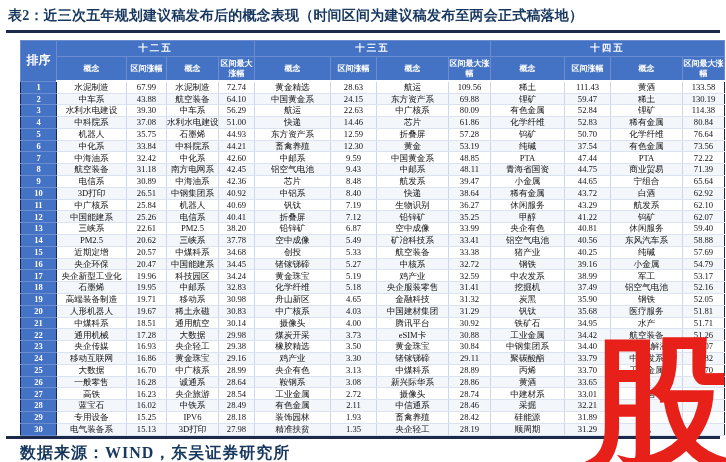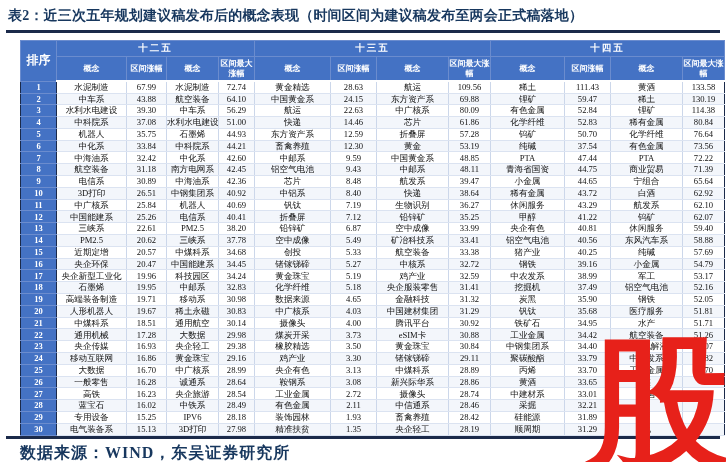--- a/index.html
+++ b/index.html
@@ -362,21 +362,21 @@
         <td class="data">37.49</td>
         <td class="data">铝空气电池</td>
         <td class="data">52.16</td>
       </tr>
       <tr>
         <td class="rank">19</td>
         <td class="data grp-start">高端装备制造</td>
         <td class="data">19.71</td>
         <td class="data">移动系</td>
         <td class="data">30.98</td>
-        <td class="data grp-start">数据来源</td>
+        <td class="data grp-start">舟山新区</td>
         <td class="data">4.65</td>
         <td class="data">金融科技</td>
         <td class="data">31.32</td>
         <td class="data grp-start">炭黑</td>
         <td class="data">35.90</td>
         <td class="data">钢铁</td>
         <td class="data">52.05</td>
       </tr>
       <tr>
         <td class="rank">20</td>

